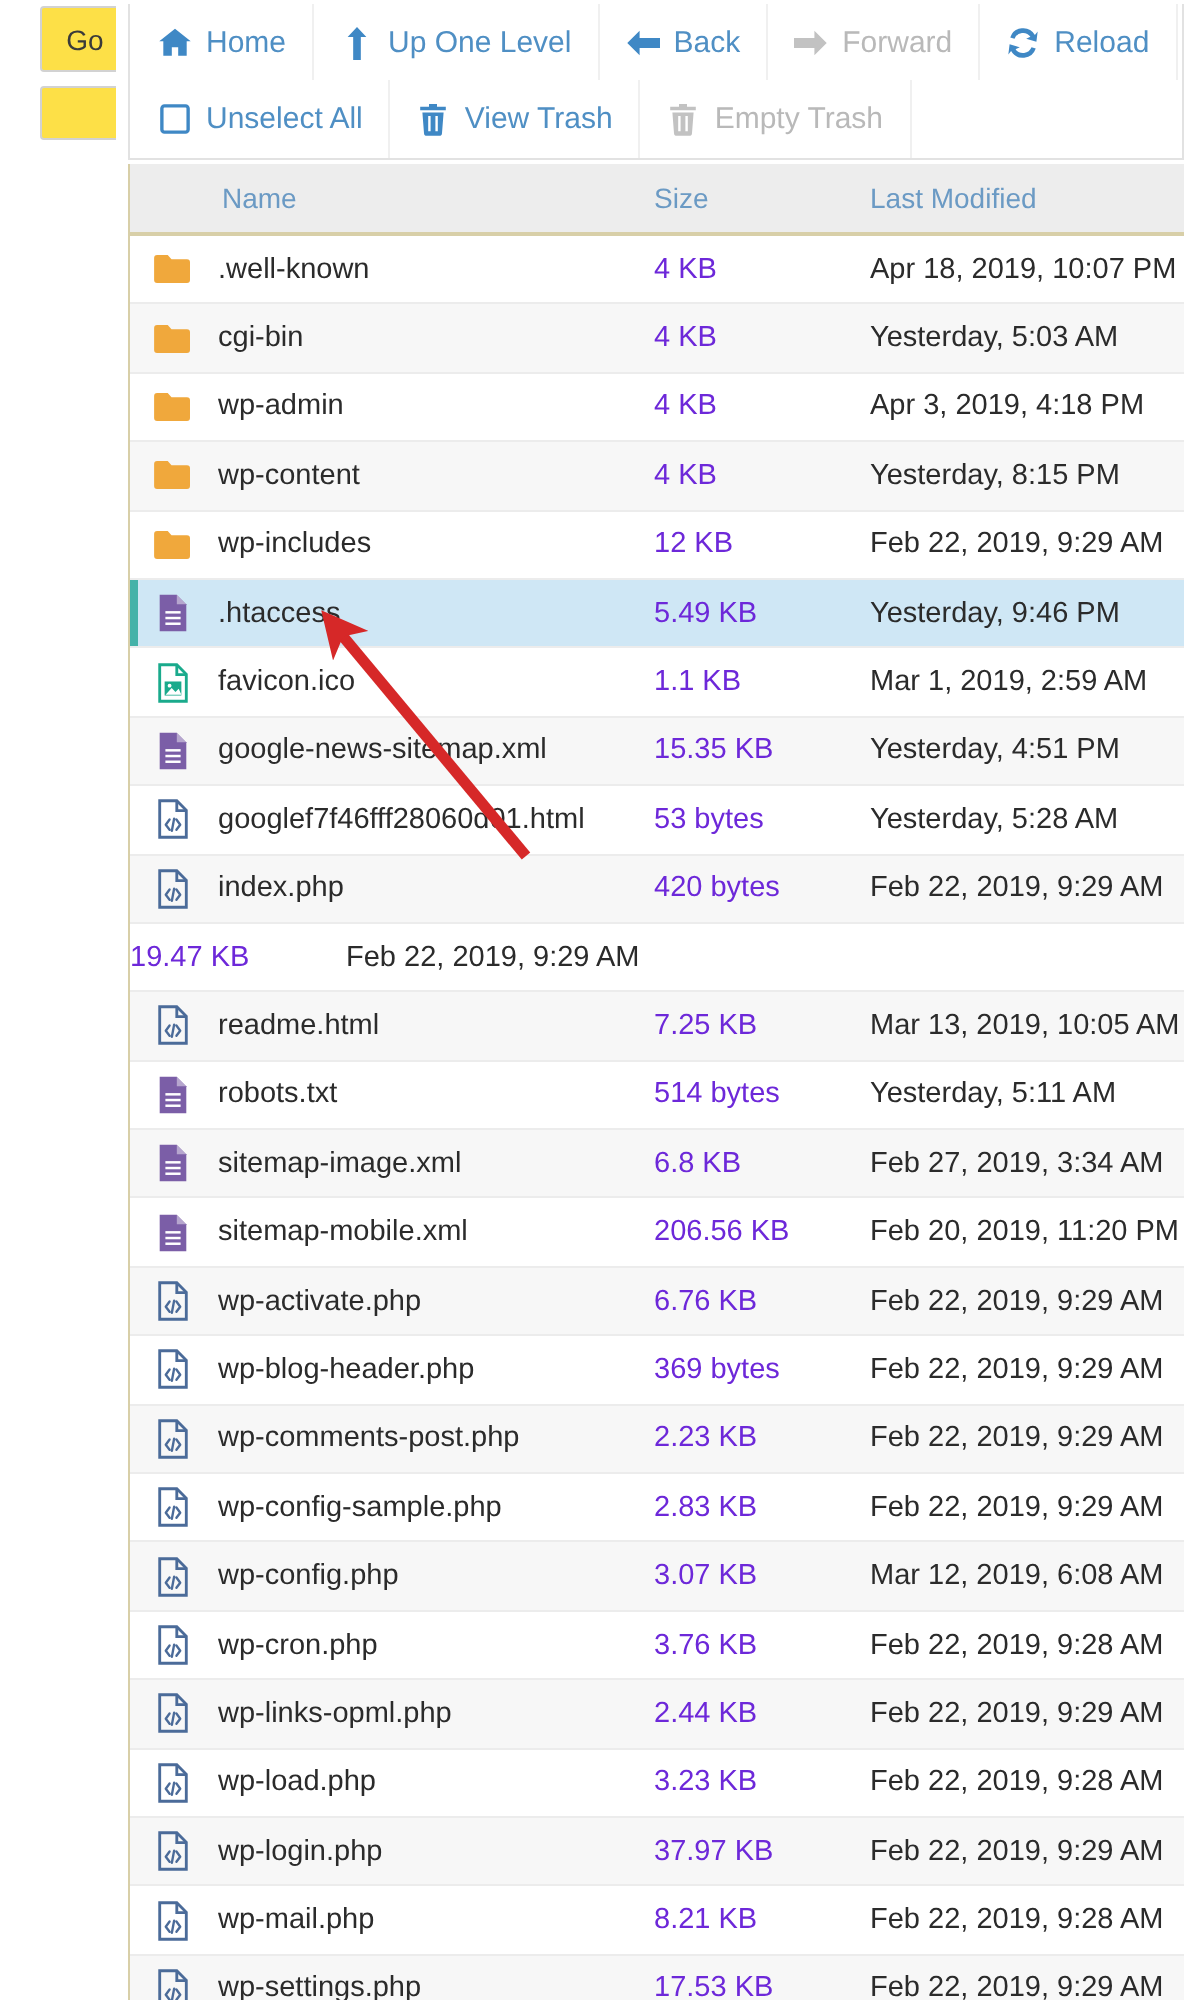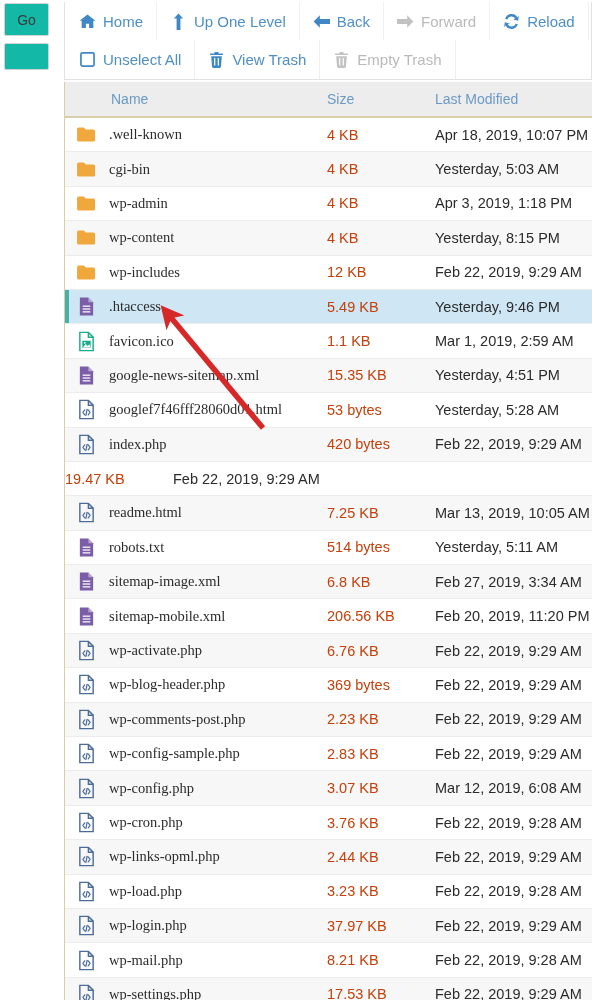--- a/index.html
+++ b/index.html
@@ -17,23 +17,23 @@
   }
 
   
   #left-rail {
     position: absolute; left: 0; top: 0;
     width: 58px; height: 1000px;
     background: #ffffff;
   }
   .rail-box {
     position: absolute;
-    left: 4px;
+    left: 20px;
     box-sizing: border-box;
-    background: #14b8a6;
+    background: #fde047;
     border: 1px solid #d2d2d2;
     border-radius: 2px;
   }
   #go-button {
     top: 3px; width: 45px; height: 33px;
     display: flex; align-items: center; justify-content: center;
     font-size: 14px; color: #3a3a3a;
     cursor: pointer;
   }
   #path-input {
@@ -137,25 +137,24 @@
     width: 262px;
     box-sizing: border-box;
     display: flex;
     align-items: center;
     gap: 12px;
     padding-left: 10px;
     font-size: 14.5px;
     color: #2b2b2b;
     overflow: hidden;
     white-space: nowrap;
-    font-family: Liberation Serif, serif;
   }
   .fsize {
     width: 108px; box-sizing: border-box;
-    font-size: 14.5px; color: #c2410c;
+    font-size: 14.5px; color: #6d28d9;
     white-space: nowrap;
   }
   .fmod {
     flex: 1; box-sizing: border-box;
     font-size: 14.5px; color: #2b2b2b;
     white-space: nowrap;
   }
   .icon-wrap {
     width: 22px; height: 24px;
     flex: 0 0 22px;
@@ -309,21 +308,21 @@
           <div class="frow">
             <div class="fname">
               <span class="icon-wrap">
                 <svg viewBox="0 0 22 18" width="21" height="17">
                   <path d="M1 3.2a1.6 1.6 0 0 1 1.6-1.6h5.6l2 2.2h8.2a1.6 1.6 0 0 1 1.6 1.6v9.4a1.6 1.6 0 0 1-1.6 1.6H2.6A1.6 1.6 0 0 1 1 14.8z" fill="#f0a83c"></path>
                 </svg>
               </span>
               <span>wp-admin</span>
             </div>
             <div class="fsize">4 KB</div>
-            <div class="fmod">Apr 3, 2019, 1:18 PM</div>
+            <div class="fmod">Apr 3, 2019, 4:18 PM</div>
           </div>
           <div class="frow alt">
             <div class="fname">
               <span class="icon-wrap">
                 <svg viewBox="0 0 22 18" width="21" height="17">
                   <path d="M1 3.2a1.6 1.6 0 0 1 1.6-1.6h5.6l2 2.2h8.2a1.6 1.6 0 0 1 1.6 1.6v9.4a1.6 1.6 0 0 1-1.6 1.6H2.6A1.6 1.6 0 0 1 1 14.8z" fill="#f0a83c"></path>
                 </svg>
               </span>
               <span>wp-content</span>
             </div>

